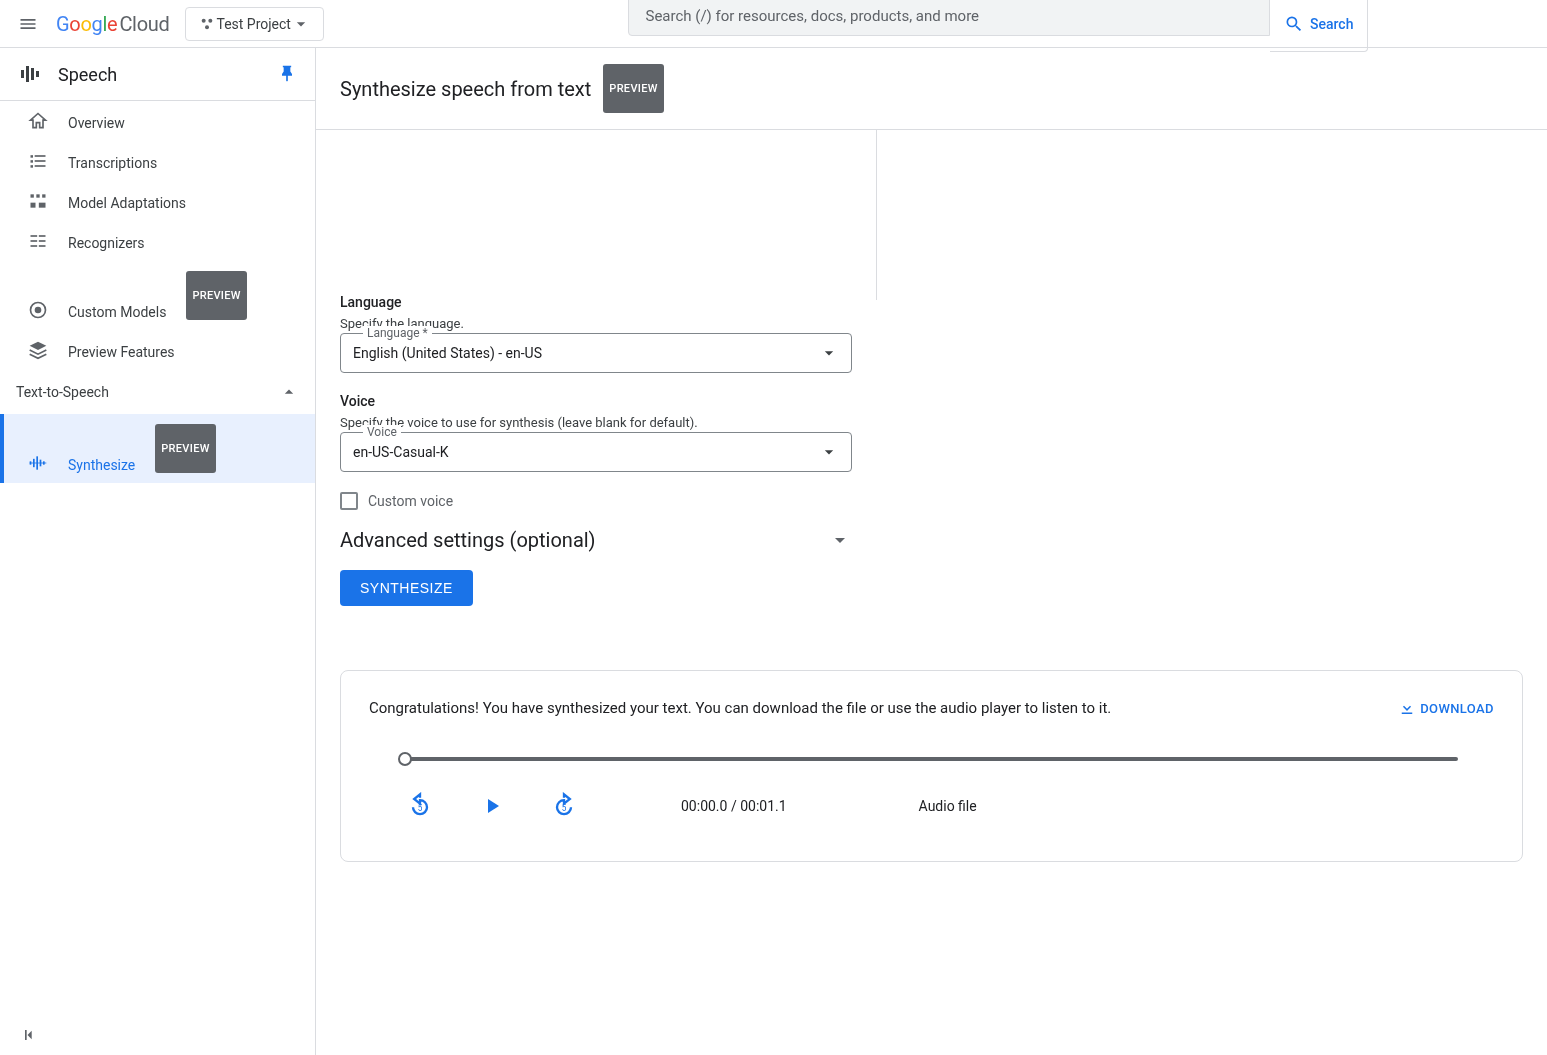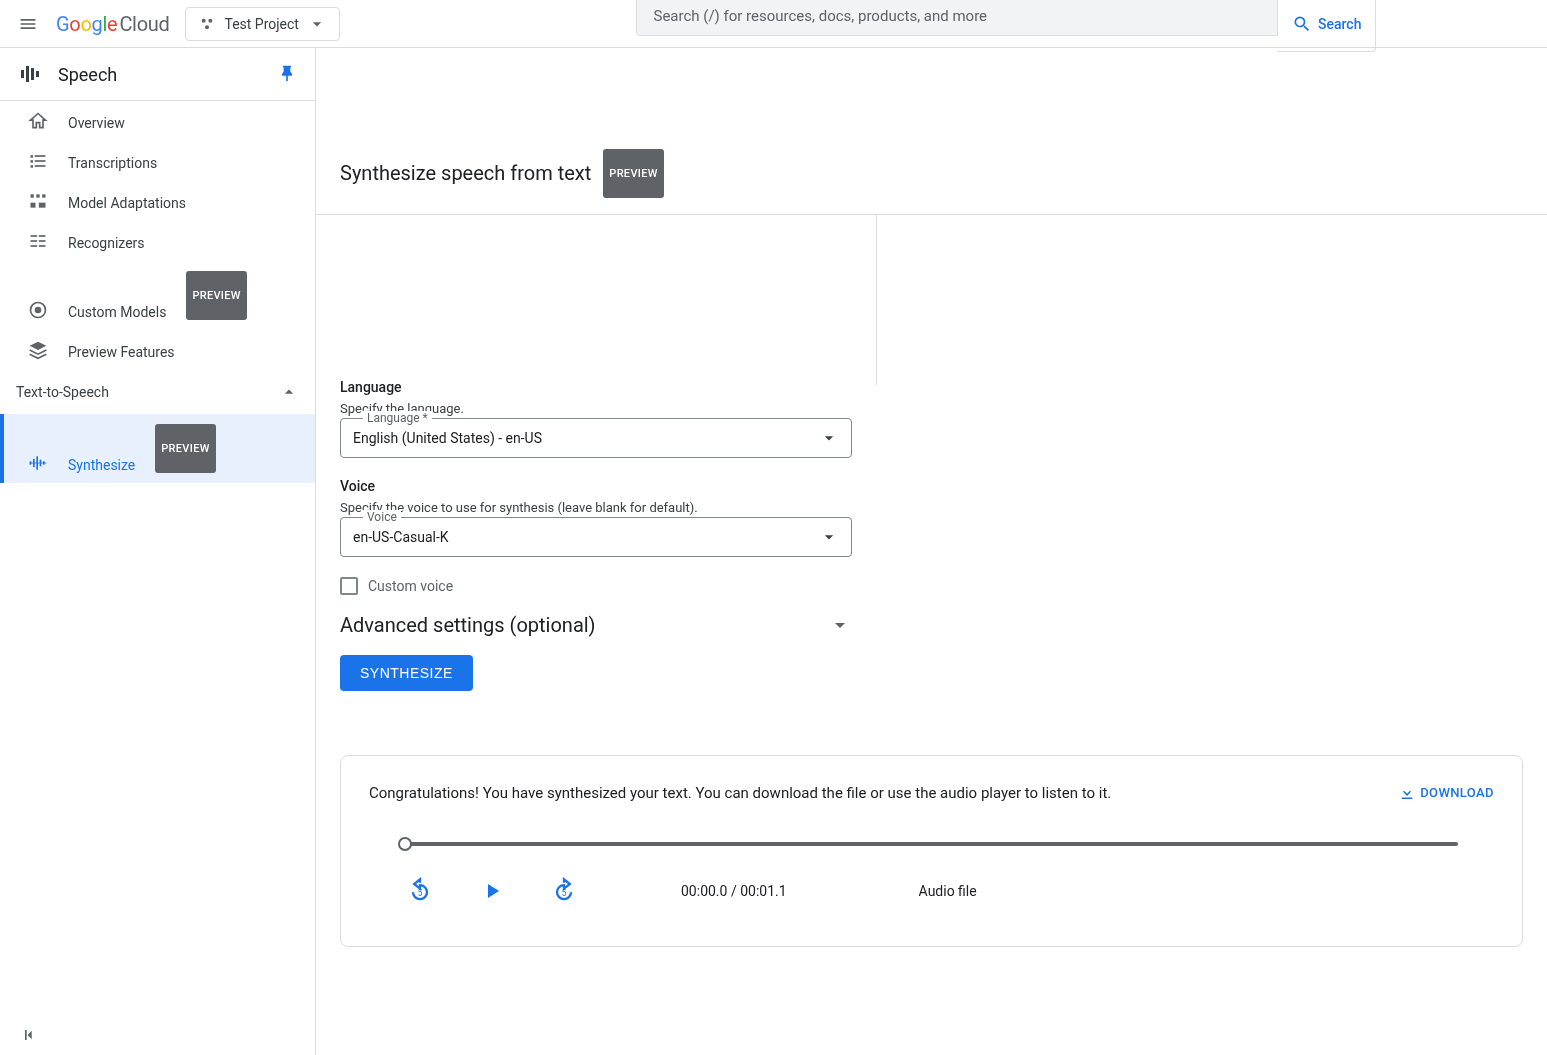--- a/index.html
+++ b/index.html
@@ -4,21 +4,21 @@
 <style>
 * { box-sizing: border-box; margin: 0; padding: 0; }
 body { font-family: "Google Sans", Roboto, Arial, sans-serif; font-size: 14px; color: #202124; background: #fff; }
 
 
 .header { display: flex; align-items: center; height: 48px; padding: 0 16px; border-bottom: 1px solid #dadce0; gap: 16px; }
 .menu-icon { width: 24px; height: 24px; cursor: pointer; display:flex; align-items:center; justify-content:center; }
 .logo { display: flex; align-items: center; font-size: 20px; letter-spacing: -0.3px; }
 .logo .g1{color:#4285F4}.logo .g2{color:#EA4335}.logo .g3{color:#FBBC05}.logo .g4{color:#4285F4}.logo .g5{color:#34A853}.logo .g6{color:#EA4335}
 .logo .cloud{color:#5f6368; margin-left:2px; font-weight:400;}
-.project-picker { display:flex; align-items:center; gap:8px; border:1px solid #dadce0; border-radius:4px; padding:6px 12px; cursor:pointer; font-size:14px; color:#3c4043; }
+.project-picker { display:flex; align-items:center; border:1px solid #dadce0; border-radius:4px; padding:6px 12px; cursor:pointer; font-size:14px; color:#3c4043; }
 .project-icon { width:18px; height:18px; display:flex; align-items:center; justify-content:center; }
 .spacer { flex: 0 0 110px; }
 .search-wrap { flex:1; display:flex; max-width: 740px; margin-left: auto; margin-right: auto;}
 .search-box { flex:1; display:flex; align-items:center; border:1px solid #dadce0; border-radius:4px 0 0 4px; background:#f1f3f4; padding:0 16px; height:40px; color:#5f6368; font-size:15px; }
 .search-btn { display:flex; align-items:center; gap:6px; border:1px solid #dadce0; border-left:none; border-radius:0 4px 4px 0; padding:0 14px; height:56px; color:#1a73e8; cursor:pointer; font-weight:500; }
 
 
 .layout { display:flex; height: calc(100vh - 48px); }
 .sidebar { width: 316px; border-right:1px solid #dadce0; display:flex; flex-direction:column; position:relative; }
 .side-head { display:flex; align-items:center; gap:16px; padding:14px 18px; border-bottom:1px solid #dadce0; }
@@ -31,21 +31,21 @@
 .nav-item { display:flex; align-items:flex-end; gap:20px; padding:10px 12px 10px 24px; font-size:14px; color:#3c4043; cursor:pointer; border-left:4px solid transparent; }
 .nav-item .nav-icon { width:20px; height:20px; color:#5f6368; display:flex; align-items:center; justify-content:center; }
 .nav-item.active { background:#e8f0fe; color:#1a73e8; border-left-color:#1a73e8; }
 .nav-item.active .nav-icon { color:#1a73e8; }
 .preview-badge { background:#5f6368; color:#fff; font-size:11px; padding:18px 6px; border-radius:3px; font-weight:500; letter-spacing:0.3px; }
 
 .collapse-bar { position:absolute; bottom:0; left:0; right:0; padding:10px 20px; border-top:1px solid #fff; }
 .collapse-icon { width:20px; height:20px; cursor:pointer; }
 
 
-.main { flex:1; display:flex; flex-direction:column; overflow:auto;justify-content:center; }
+.main { flex:1; display:flex; flex-direction:column; overflow:auto; }
 .page-head { display:flex; align-items:center; gap:12px; padding:16px 24px; border-bottom:1px solid #dadce0; }
 .page-title { font-size:20px; font-weight:400; }
 .content-row { display:flex; }
 .form-col { width: 560px; padding: 24px; }
 .preview-col { border-left:1px solid #dadce0; height:170px; flex:1; }
 
 .empty-top { height:140px; }
 .field-group { margin-bottom:20px; }
 .group-title { font-weight:500; font-size:14px; margin-bottom:6px; }
 .group-desc { font-size:13px; color:#3c4043; margin-bottom:-6px; }

